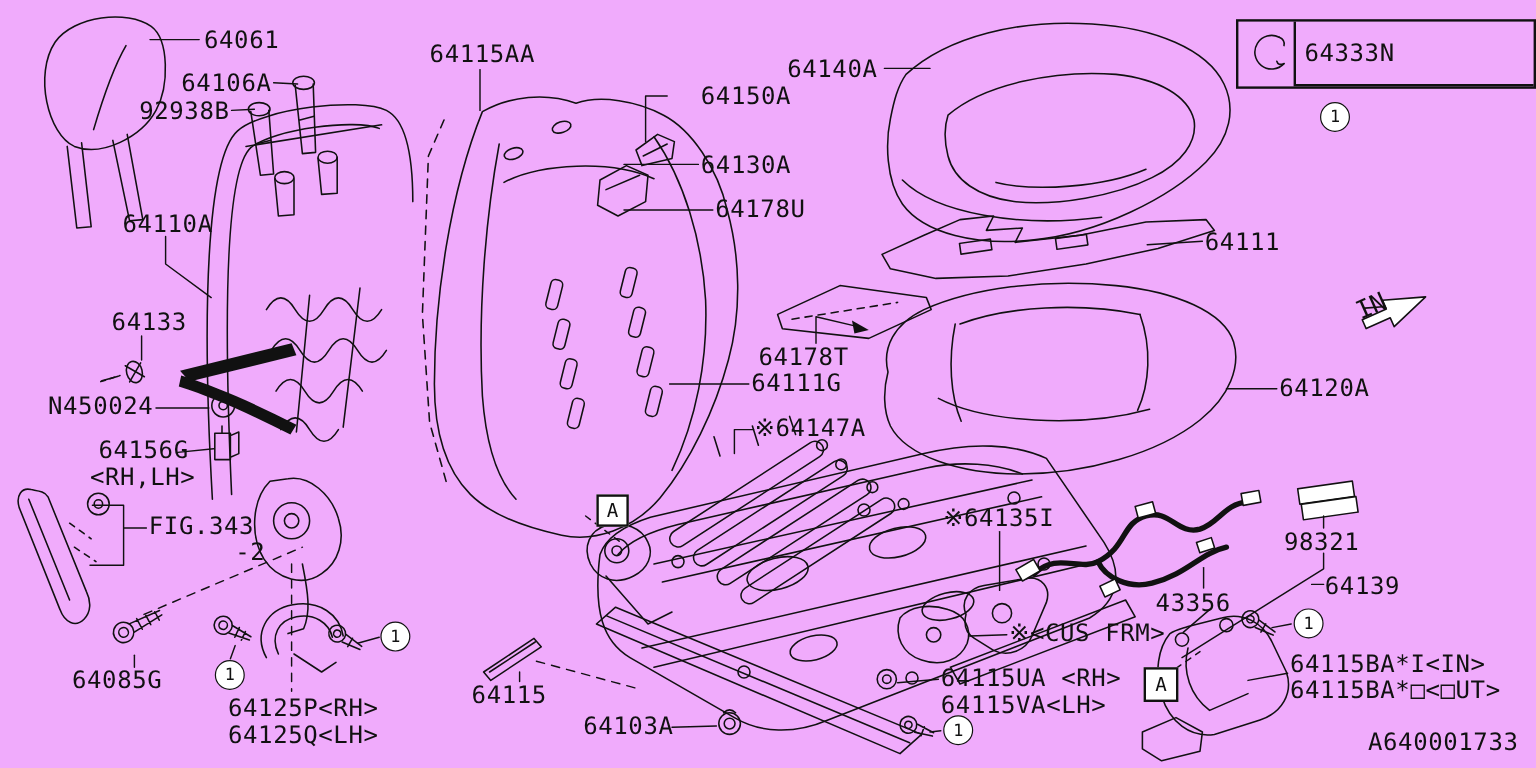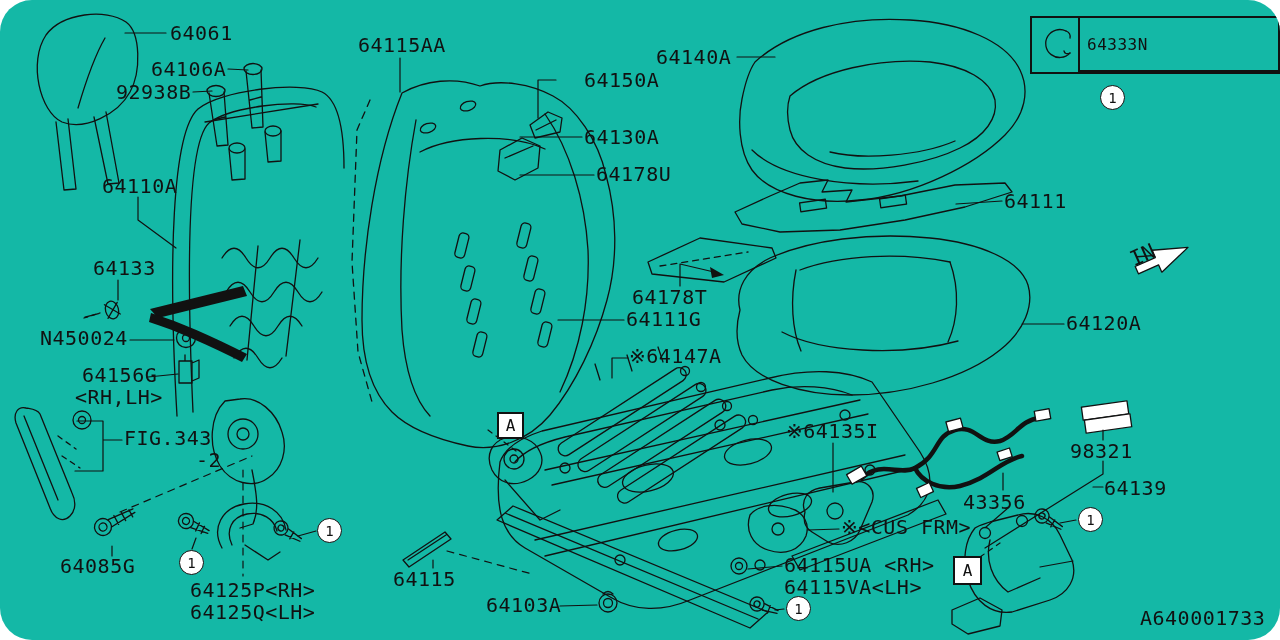--- a/index.html
+++ b/index.html
@@ -1,27 +1,27 @@
 <!DOCTYPE html>
 <html><head>
 <meta charset="utf-8">
 <style>
   html,body{margin:0;padding:0;background:#fff;}
-  .canvas{position:relative;width:1280px;height:640px;background:#14b8a6;overflow:hidden;
-          font-family:"DejaVu Sans Mono","DejaVu Sans",monospace;color:#111;border-radius:32px;}
+  .canvas{position:relative;width:1280px;height:640px;background:#f0abfc;overflow:hidden;
+          font-family:"DejaVu Sans Mono","DejaVu Sans",monospace;color:#111;}
   .art{position:absolute;left:0;top:0;}
   .lbl{position:absolute;font-size:20px;line-height:1.05;white-space:pre;letter-spacing:0.5px;}
   .c1{position:absolute;width:23px;height:23px;border:1.8px solid #111;border-radius:50%;
       display:flex;align-items:center;justify-content:center;font-size:14px;background:#fff;}
   .boxA{position:absolute;border:2px solid #111;display:flex;align-items:center;
         justify-content:center;font-size:16px;background:#fff;}
   .legend-box{position:absolute;border:2px solid #111;display:flex;background:transparent;}
   .legend-icon-cell{border-right:2px solid #111;}
   .legend-col{flex:1;display:flex;flex-direction:column;}
-  .legend-row{flex:1;display:flex;align-items:center;padding-left:7px;font-size:16px;letter-spacing:0.5px;white-space:pre;}
+  .legend-row{flex:1;display:flex;align-items:center;padding-left:7px;font-size:20px;letter-spacing:0.5px;white-space:pre;}
   .legend-row.top{border-bottom:2px solid #111;}
   .in-lbl{position:absolute;font-size:21px;transform:rotate(-24deg);}
 </style>
 </head>
 <body>
 
 <div class="canvas">
 
   <svg class="art" width="1280" height="640" viewBox="0 0 1280 640">
     <g fill="none" stroke="#111" stroke-width="1.3" stroke-linecap="round" stroke-linejoin="round">
@@ -304,20 +304,22 @@
   <div class="lbl" style="left:784px;top:577px">64115VA&lt;LH&gt;</div>
   <div class="lbl" style="left:393px;top:569px">64115</div>
   <div class="lbl" style="left:486px;top:595px">64103A</div>
 
   <div class="lbl" style="left:656px;top:47px">64140A</div>
   <div class="lbl" style="left:1004px;top:191px">64111</div>
   <div class="lbl" style="left:1066px;top:313px">64120A</div>
   <div class="lbl" style="left:1070px;top:441px">98321</div>
   <div class="lbl" style="left:963px;top:492px">43356</div>
   <div class="lbl" style="left:1104px;top:478px">64139</div>
+  <div class="lbl" style="left:1075px;top:543px">64115BA*I&lt;IN&gt;</div>
+  <div class="lbl" style="left:1075px;top:565px">64115BA*□&lt;□UT&gt;</div>
   <div class="lbl" style="left:1140px;top:608px">A640001733</div>
 
   <div class="in-lbl" style="left:1130px;top:243px">IN</div>
 
   <div class="c1" style="left:179px;top:550px">1</div>
   <div class="c1" style="left:317px;top:518px">1</div>
   <div class="c1" style="left:786px;top:596px">1</div>
   <div class="c1" style="left:1078px;top:507px">1</div>
   <div class="boxA" style="left:497px;top:412px;width:23px;height:23px">A</div>
   <div class="boxA" style="left:953px;top:556px;width:25px;height:25px">A</div>

